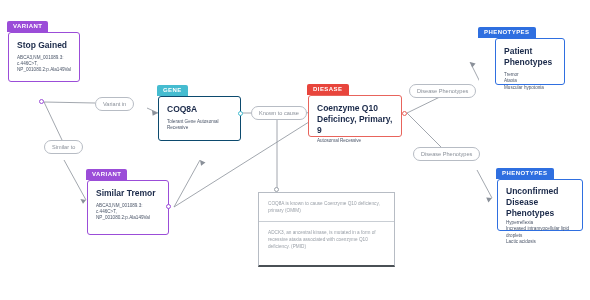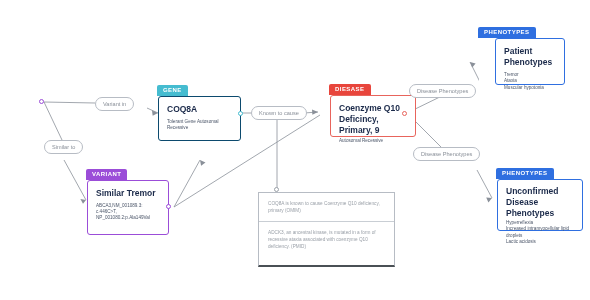--- a/index.html
+++ b/index.html
@@ -101,20 +101,31 @@
     <g fill="#8a9099">
       <path d="M 158,113 l -6,-2.6 l 0.7,5.4 z"></path>
       <path d="M 86,200 l -5.6,-1.1 l 2.6,4.8 z"></path>
       <path d="M 200,160 l 1.1,5.8 l 4.4,-3.4 z"></path>
       <path d="M 318,112 l -6,-2.4 l 0.4,5.2 z"></path>
       <path d="M 470,62 l 2.2,5.6 l 3.4,-4.2 z"></path>
       <path d="M 492,198 l -5.8,-0.6 l 2.2,5 z"></path>
     </g>
   </svg>
 
+  <div class="node t-variant" style="left:8px;top:32px;width:72px;height:50px;">
+    <div class="tab">VARIANT</div>
+    <div class="body">
+      <div class="title">Stop Gained</div>
+      <div class="sub">
+        <div>ABCA3,NM_001089.3:</div>
+        <div>c.446C&gt;T,</div>
+        <div>NP_001080.2:p.Ala149Val</div>
+      </div>
+    </div>
+  </div>
   <div class="port v" style="left:39px;top:99px;"></div>
 
   <div class="node t-variant" style="left:87px;top:180px;width:82px;height:55px;">
     <div class="tab">VARIANT</div>
     <div class="body">
       <div class="title">Similar Tremor</div>
       <div class="sub">
         <div>ABCA3,NM_001089.3:</div>
         <div>c.446C&gt;T,</div>
         <div>NP_001080.2:p.Ala149Val</div>
@@ -128,21 +139,21 @@
     <div class="body">
       <div class="title">COQ8A</div>
       <div class="sub">
         <div>Tolerant Gene Autosomal</div>
         <div>Recessive</div>
       </div>
     </div>
   </div>
   <div class="port g" style="left:238px;top:111px;"></div>
 
-  <div class="node t-disease" style="left:330px;top:95px;width:86px;height:42px;border-radius:18px;">
+  <div class="node t-disease" style="left:308px;top:95px;width:94px;height:42px;border-radius:18px;">
     <div class="tab">DIESASE</div>
     <div class="body">
       <div class="title">Coenzyme Q10</div>
       <div class="title">Deficincy, Primary, 9</div>
       <div class="sub" style="margin-top:2px;">Autosomal Recessive</div>
     </div>
   </div>
   <div class="port d" style="left:402px;top:111px;"></div>
 
   <div class="node t-pheno" style="left:479px;top:38px;width:86px;height:47px;padding-left:16px;">

